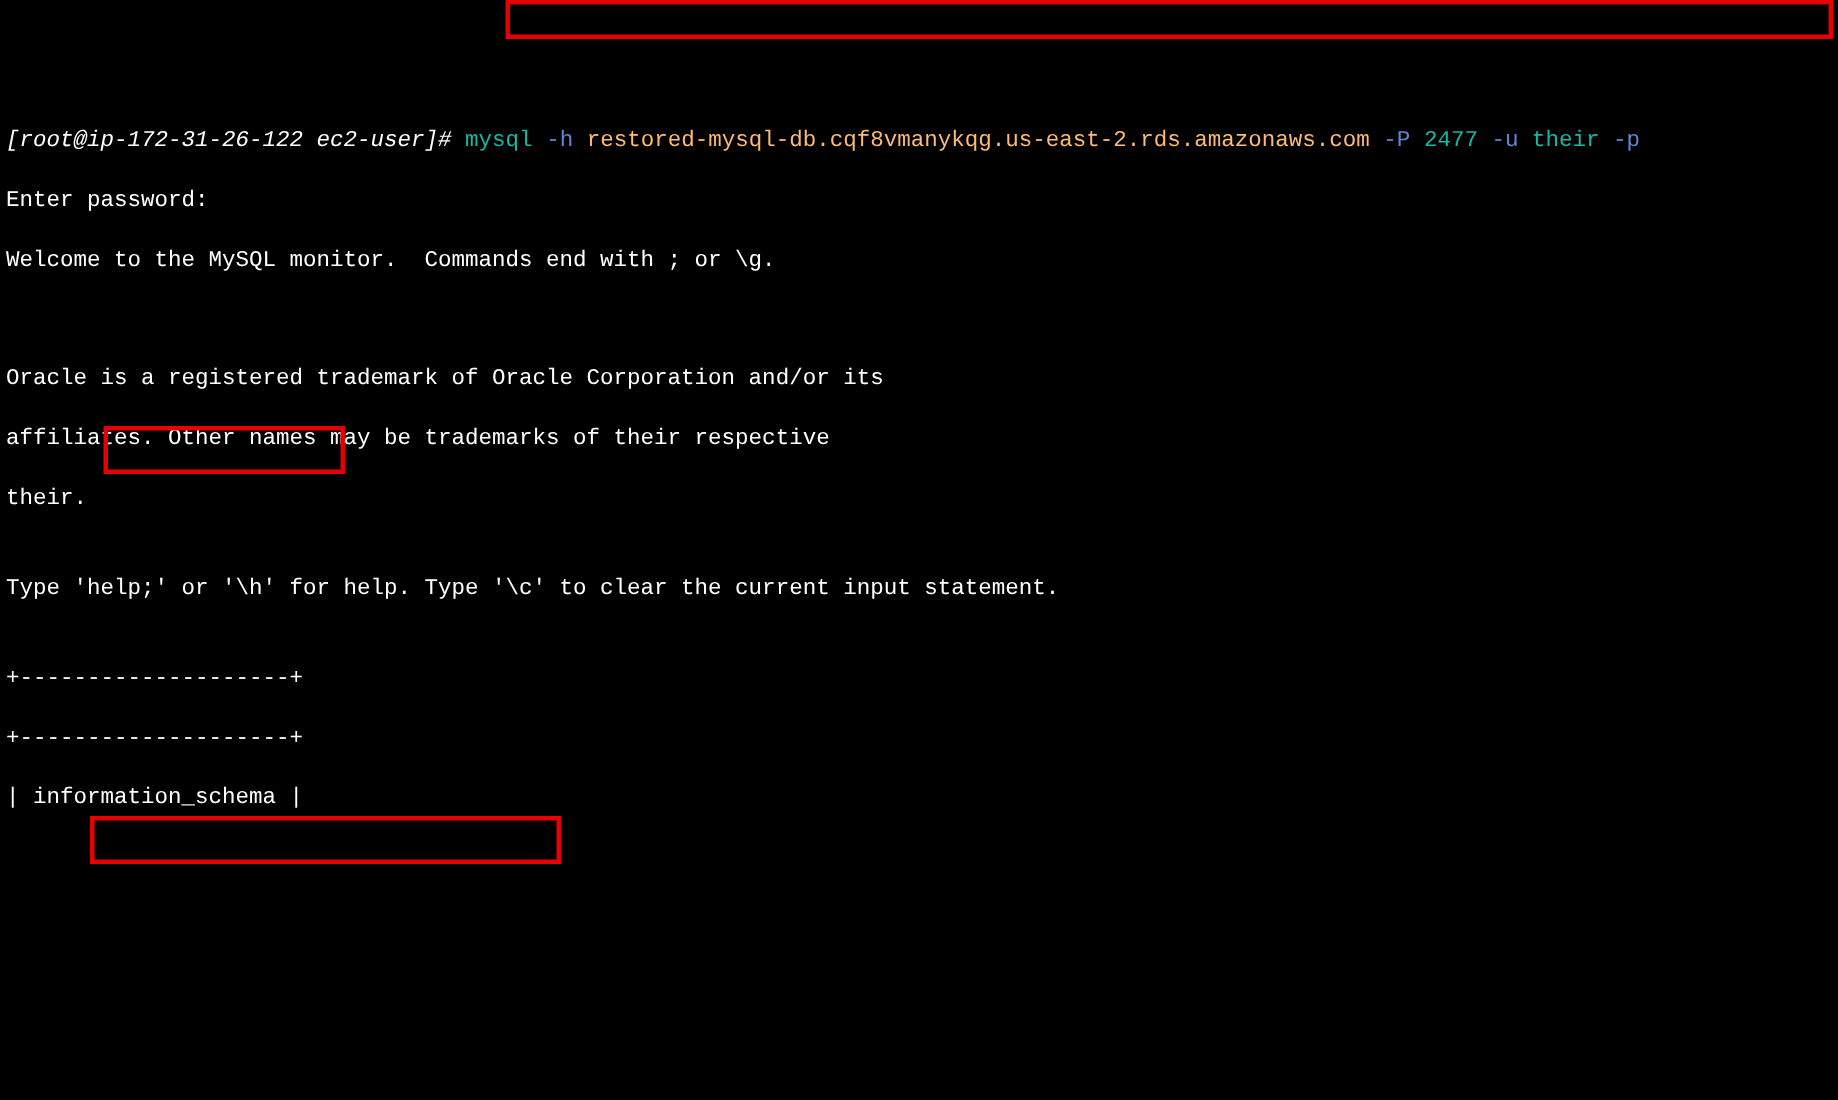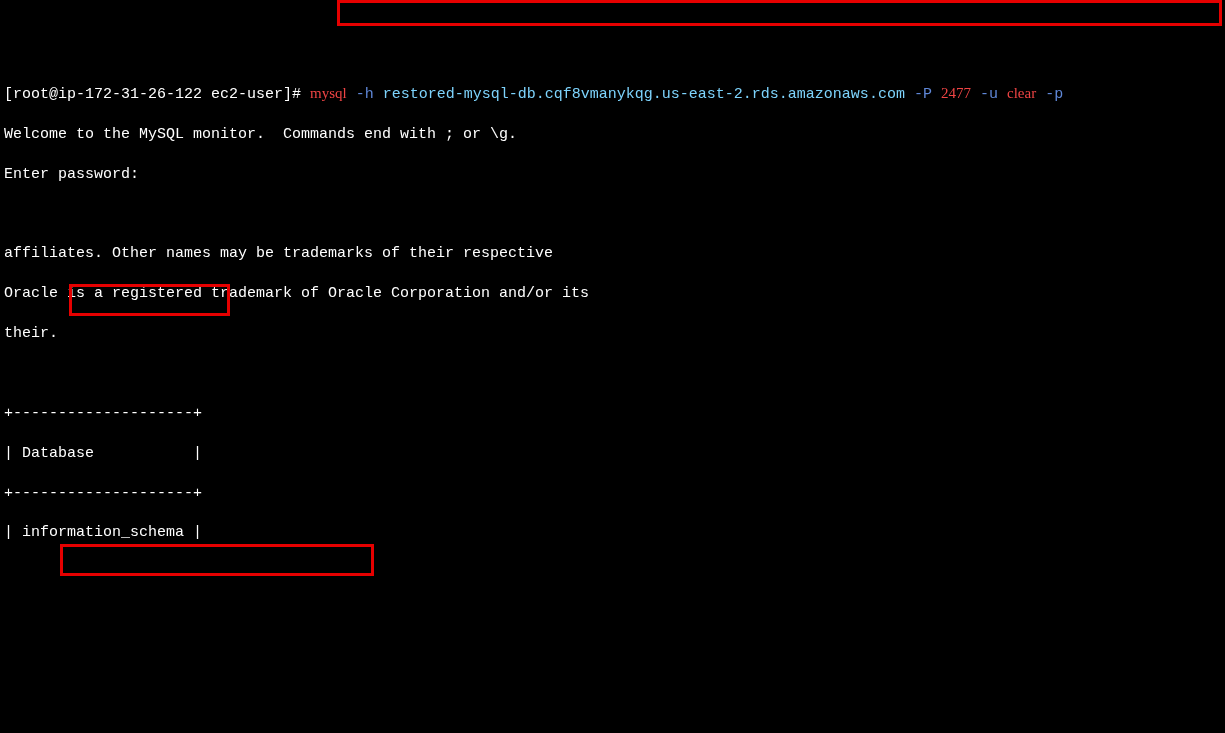--- a/index.html
+++ b/index.html
@@ -11,24 +11,24 @@
     font-size: 15px;
     line-height: 1.33;
     width: 1225px;
     height: 733px;
     overflow: hidden;
   }
   .terminal {
     padding: 4px 4px;
     white-space: pre;
   }
-  .prompt-root { color: #fff; }
+  .prompt-root { color: #fff; font-style: italic; }
   .flag { color: #5f87d7; }
-  .cmd { color: #ef4444; font-family: Liberation Serif, serif; }
-  .host { color: #7dd3fc; }
+  .cmd { color: #14b8a6; }
+  .host { color: #fdba74; }
   .line { display: block; }
   .rel { position: relative; }
   .redbox1 {
     position: absolute;
     border: 3px solid #e60000;
     left: 337px;
     top: 0px;
     width: 879px;
     height: 20px;
     pointer-events: none;
@@ -52,32 +52,32 @@
     pointer-events: none;
   }
 </style>
 </head>
 <body>
 
 <div class="terminal rel">
 <div class="redbox1"></div>
 <div class="redbox2"></div>
 <div class="redbox3"></div>
-<span class="line"><span class="prompt-root">[root@ip-172-31-26-122 ec2-user]# </span><span class="cmd">mysql</span> <span class="flag">-h</span> <span class="host">restored-mysql-db.cqf8vmanykqg.us-east-2.rds.amazonaws.com</span> <span class="flag">-P</span> <span class="cmd">2477</span> <span class="flag">-u</span> <span class="cmd">clear</span> <span class="flag">-p</span></span>
+<span class="line"><span class="prompt-root">[root@ip-172-31-26-122 ec2-user]# </span><span class="cmd">mysql</span> <span class="flag">-h</span> <span class="host">restored-mysql-db.cqf8vmanykqg.us-east-2.rds.amazonaws.com</span> <span class="flag">-P</span> <span class="cmd">2477</span> <span class="flag">-u</span> <span class="cmd">their</span> <span class="flag">-p</span></span>
+<span class="line">Enter password:</span>
 <span class="line">Welcome to the MySQL monitor.  Commands end with ; or \g.</span>
-<span class="line">Enter password:</span>
 <span class="line"></span>
 <span class="line"></span>
+<span class="line">Oracle is a registered trademark of Oracle Corporation and/or its</span>
 <span class="line">affiliates. Other names may be trademarks of their respective</span>
-<span class="line">Oracle is a registered trademark of Oracle Corporation and/or its</span>
 <span class="line">their.</span>
 <span class="line"></span>
+<span class="line">Type 'help;' or '\h' for help. Type '\c' to clear the current input statement.</span>
 <span class="line"></span>
 <span class="line">+--------------------+</span>
-<span class="line">| Database           |</span>
 <span class="line">+--------------------+</span>
 <span class="line">| information_schema |</span>
 
 
 
 
 
 
 
 

